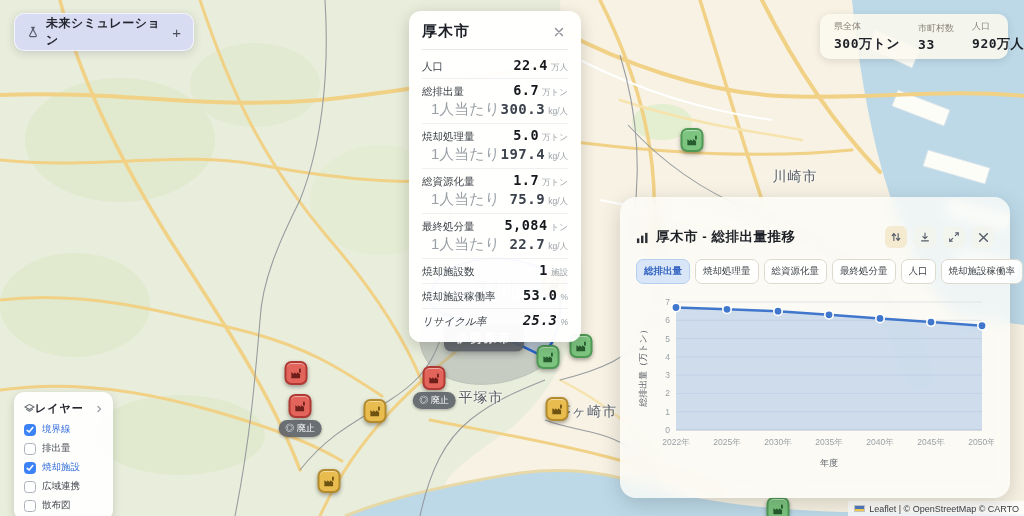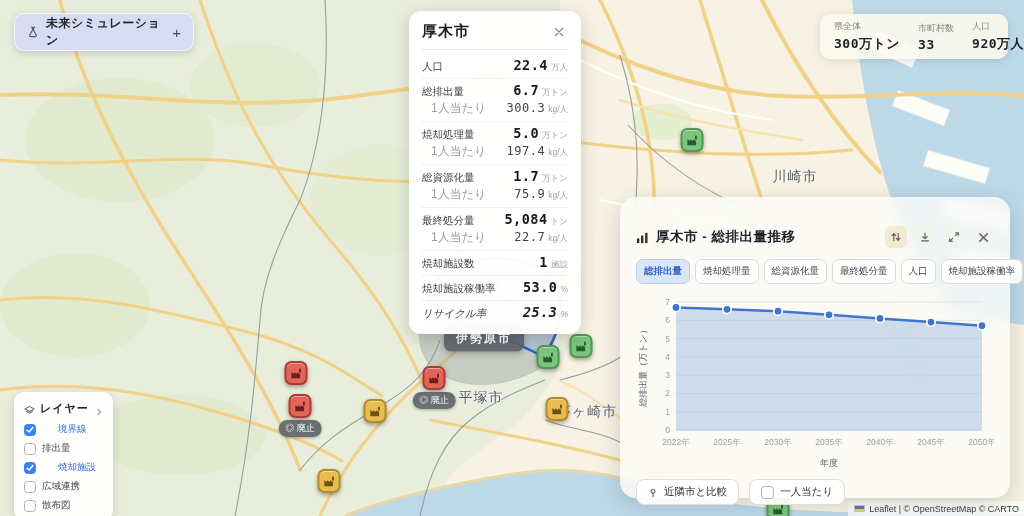--- a/index.html
+++ b/index.html
@@ -46,22 +46,22 @@
   .icon-x { width:18px; height:18px; display:flex; align-items:center; justify-content:center; cursor:pointer; color:#8a8f98; }
   #city-panel .head-rule { border-top:1px solid #e8e8ea; margin:8px 0 4px; }
   .stat-group { border-bottom:1px solid #efeff1; padding:3px 0 4px; }
   .stat-group:last-child { border-bottom:none;font-style:italic; }
   .row-main { display:flex; justify-content:space-between; align-items:baseline; min-height:17px; }
   .row-label { font-size:10.5px; color:#3a3f45; }
   .row-val { display:flex; align-items:baseline; gap:3px; }
   .num { font-size:13.5px; font-weight:bold; color:#15181d; letter-spacing:.5px; }
   .unit { font-size:8.5px; color:#9aa0a6;text-align:right; }
   .row-sub { display:flex; justify-content:space-between; align-items:baseline; padding-left:9px; margin-top:1px; }
-  .sub-label { font-size:12px; color:#9aa0a6;text-align:right; }
-  .subnum { font-size:12px; font-weight:normal; color:#3c434d; letter-spacing:.5px; }
+  .sub-label { font-size:15px; color:#9aa0a6;text-align:right; }
+  .subnum { font-size:14px; font-weight:bold; color:#3c434d; letter-spacing:.5px; }
 
   
   #chart-panel { position:absolute; left:620px; top:197px; width:390px; height:301px; border-radius:16px;
     background:rgba(252,252,249,.78); backdrop-filter:blur(7px); -webkit-backdrop-filter:blur(7px);
     box-shadow:0 6px 22px rgba(0,0,0,.16); padding:29px 16px; z-index:12; display:flex; flex-direction:column; }
   #chart-panel .head { display:flex; align-items:center; gap:7px; }
   #chart-panel .title { font-size:13.5px; font-weight:bold; color:#1d2026; flex:1; letter-spacing:.5px; }
   .hd-btn { width:22px; height:22px; border-radius:6px; display:flex; align-items:center; justify-content:center;
     cursor:pointer; background:rgba(244,242,234,.55); }
   .hd-btn.warm { background:#f3ead0; }
@@ -75,26 +75,26 @@
   #chart-footer { display:flex; gap:10px; margin-top:5px; }
   .pill { display:flex; align-items:center; gap:6px; background:rgba(255,255,255,.92); border:1px solid #e2ded2;
     border-radius:8px; padding:5px 11px; font-size:10.5px; color:#2c3036; cursor:pointer; }
   .cb { width:13px; height:13px; border-radius:3.5px; border:1.5px solid #aab0b9; background:#fff;
     display:flex; align-items:center; justify-content:center; }
   .cb.checked { background:#3b82f6; border-color:#3b82f6; }
 
   
   #layers-panel { position:absolute; left:14px; top:392px; width:99px; background:rgba(255,255,255,.93);
     border-radius:10px; box-shadow:0 3px 10px rgba(0,0,0,.15); padding:9px 10px 8px; z-index:12; }
-  #layers-panel .head { display:flex; align-items:flex-end; gap:5px; margin-bottom:7px; }
+  #layers-panel .head { display:flex; align-items:center; margin-bottom:7px; }
   #layers-panel .title { font-size:11px; font-weight:bold; color:#23262e; flex:1; letter-spacing:1px; }
   .layer-item { display:flex; align-items:center; gap:6px; margin-top:6px; cursor:pointer; }
   .layer-item .cb { width:12px; height:12px; }
   .layer-label { font-size:9.5px; color:#3a3f45; white-space:nowrap; }
-  .layer-item.on .layer-label { color:#2f6bdb;margin-left:16px; }
+  .layer-item.on .layer-label { color:#2f6bdb; }
 
   
   #attribution { position:absolute; right:0; bottom:0; height:15px; background:rgba(255,255,255,.78);
     display:flex; align-items:center; gap:4px; padding:0 5px 0 6px; font-size:9px; color:#3a3f45; z-index:11; }
   .flag { width:11px; height:7.5px; display:inline-block; border:.5px solid #ccc; }
   .flag .b { height:50%; background:#4e7ac2; } .flag .y { height:50%; background:#f7d154; }
 </style>
 </head>
 <body>
 
@@ -466,35 +466,20 @@
         <circle cx="40" cy="15.48571428571428" r="4.2" fill="#4077cc" stroke="#fff" stroke-width="1.6"></circle>
         <circle cx="91" cy="17.314285714285717" r="4.2" fill="#4077cc" stroke="#fff" stroke-width="1.6"></circle>
         <circle cx="142" cy="19.14285714285714" r="4.2" fill="#4077cc" stroke="#fff" stroke-width="1.6"></circle>
         <circle cx="193" cy="22.799999999999997" r="4.2" fill="#4077cc" stroke="#fff" stroke-width="1.6"></circle>
         <circle cx="244" cy="26.45714285714287" r="4.2" fill="#4077cc" stroke="#fff" stroke-width="1.6"></circle>
         <circle cx="295" cy="30.114285714285714" r="4.2" fill="#4077cc" stroke="#fff" stroke-width="1.6"></circle>
         <circle cx="346" cy="33.77142857142857" r="4.2" fill="#4077cc" stroke="#fff" stroke-width="1.6"></circle>
         <text class="axis-cap" transform="rotate(-90)" x="-74" y="10" text-anchor="middle">総排出量（万トン）</text>
         <text class="axis-cap" x="193" y="174" text-anchor="middle">年度</text>
       </svg></div>
-  <div id="chart-footer">
-    <div class="pill">
-      <span style="display:flex">
-        <svg width="10" height="11" viewBox="0 0 12 12" fill="none" stroke="#555c6b" stroke-width="1.3" stroke-linecap="round">
-            <circle cx="6" cy="4.6" r="2.3"></circle>
-            <path d="M6 7.2 V11"></path>
-          </svg>
-      </span>
-      <span>近隣市と比較</span>
-    </div>
-    <div class="pill">
-      <span class="cb" id="per-capita-cb"></span>
-      <span>一人当たり</span>
-    </div>
-  </div>
 </div>
 
 <div id="layers-panel">
   <div class="head">
     <span style="display:flex">
       <svg width="11" height="11" viewBox="0 0 12 12" fill="none" stroke="#6b7076" stroke-width="1.2" stroke-linejoin="round">
           <path d="M6 1.5 L11 4.3 L6 7.1 L1 4.3 Z"></path>
           <path d="M2.3 6.7 L6 8.9 L9.7 6.7"></path>
         </svg>
     </span>

